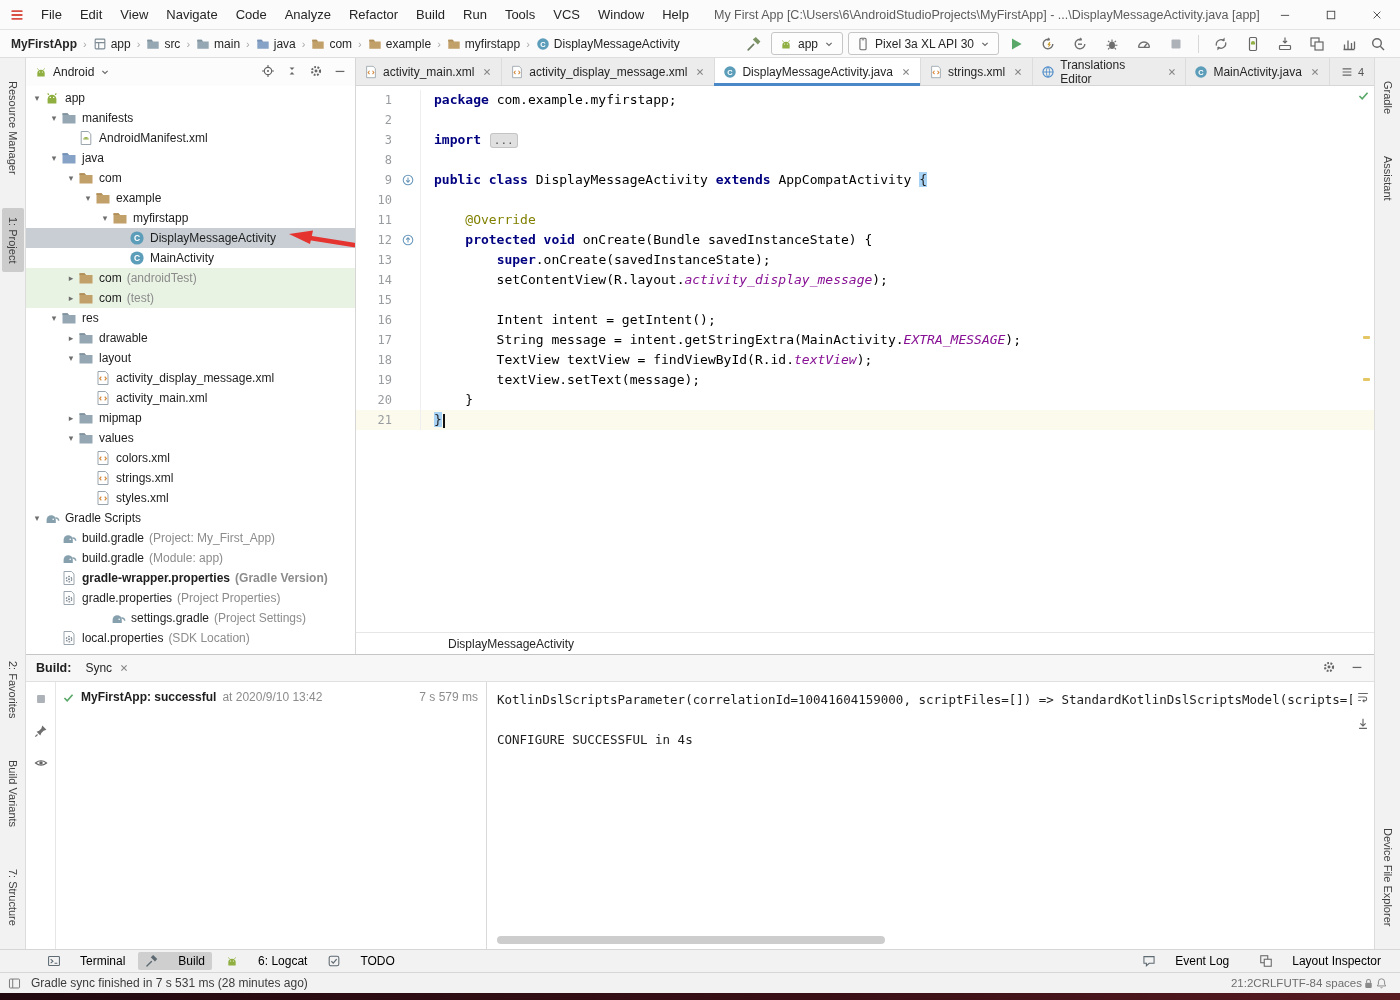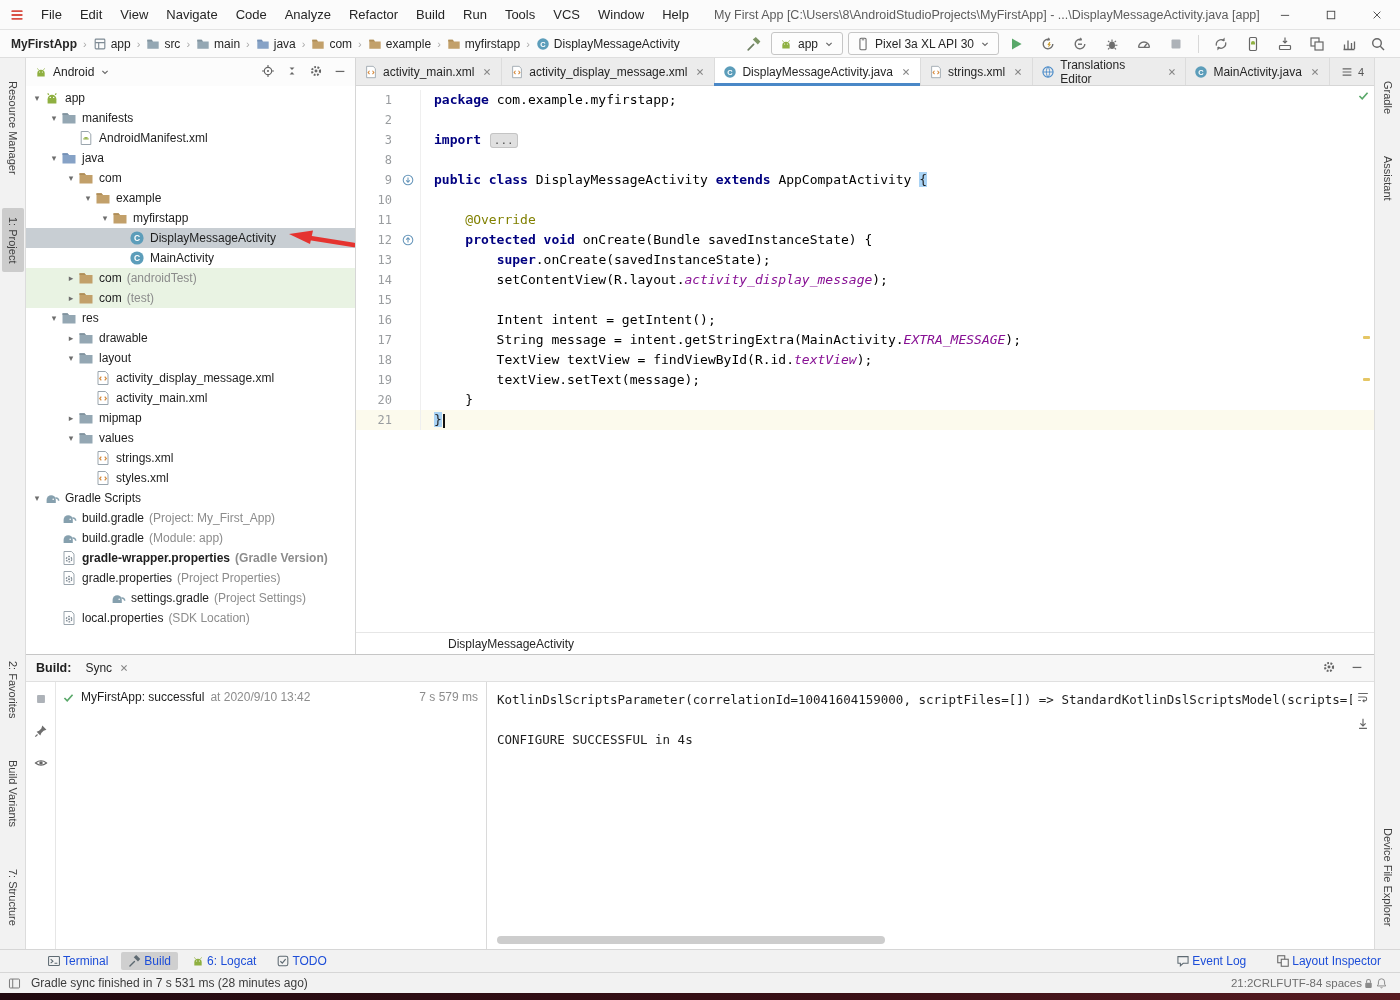--- a/index.html
+++ b/index.html
@@ -71,30 +71,30 @@
 .crumb-bar{height:22px;flex:0 0 auto;border-top:1px solid #E6E6E6;display:flex;align-items:center;padding-left:92px;font-size:12px;color:#262626;background:#FFF}
 .build-panel{flex:1 1 auto;display:flex;flex-direction:column;border-top:1px solid #C6C6C6;background:#FFF;min-height:0}
 .build-header{height:27px;flex:0 0 auto;display:flex;align-items:center;gap:14px;padding:0 10px;background:#F7F7F7;border-bottom:1px solid #E0E0E0}
 .build-label{font-weight:bold;font-size:12.5px}
 .build-tab{display:flex;align-items:center;gap:6px;font-size:12px;color:#262626}
 .build-header-right{margin-left:auto;display:flex;align-items:center;gap:14px}
 .build-body{flex:1 1 auto;display:flex;min-height:0;position:relative}
 .build-strip{width:30px;flex:0 0 auto;border-right:1px solid #E6E6E6;display:flex;flex-direction:column;align-items:center;gap:15px;padding-top:10px}
 .build-left{width:430px;flex:0 0 auto;padding:8px 8px 0 6px}
 .build-status{display:flex;align-items:center;gap:6px;font-size:12px}
-.bs-title{font-weight:normal}
+.bs-title{font-weight:bold}
 .bs-time{color:#8C8C8C}
 .bs-dur{color:#8C8C8C;margin-left:auto}
 .build-console{flex:1 1 auto;border-left:1px solid #DADADA;padding:8px 0 0 10px;font-family:"DejaVu Sans Mono","Liberation Mono",monospace;font-size:12.5px;position:relative;overflow:hidden;white-space:nowrap}
 .console-line{height:20px;line-height:20px}
 .console-strip{width:22px;flex:0 0 auto;display:flex;flex-direction:column;align-items:center;gap:10px;padding-top:8px}
 .h-scrollbar{position:absolute;bottom:5px;left:10px;width:388px;height:8px;background:#CDCDCD;border-radius:4px}
 .tool-tabs{height:23px;flex:0 0 auto;background:#F2F2F2;border-top:1px solid #D6D6D6;display:flex;align-items:center;padding:0 12px 0 40px}
 .tt-left{display:flex;align-items:center;gap:6px}
-.tool-tab{display:flex;align-items:center;gap:2px;padding:2px 7px;font-size:12px;color:#1d4ed8;border-radius:2px}
+.tool-tab{display:flex;align-items:center;gap:19px;padding:2px 7px;font-size:12px;color:#000000;border-radius:2px}
 .tool-tab.selected{background:#CFCFCF}
 .tool-tabs-right{margin-left:auto;display:flex;align-items:center;gap:16px}
 .statusbar{height:21px;flex:0 0 auto;background:#F2F2F2;border-top:1px solid #D6D6D6;display:flex;align-items:center;gap:10px;padding:0 12px 0 8px}
 .sb-msg{font-size:12px;color:#3C3C3C}
 .sb-right{margin-left:auto;display:flex;align-items:center;color:#6F6F6F;font-size:11.5px}
 .sb-icon{display:inline-flex}
 </style>
 </head>
 <body>
 
@@ -116,21 +116,21 @@
         <span class="menu-item">Code</span>
         <span class="menu-item">Analyze</span>
         <span class="menu-item">Refactor</span>
         <span class="menu-item">Build</span>
         <span class="menu-item">Run</span>
         <span class="menu-item">Tools</span>
         <span class="menu-item">VCS</span>
         <span class="menu-item">Window</span>
         <span class="menu-item">Help</span>
       </div>
-    <div class="win-title">My First App [C:\Users\8\AndroidStudioProjects\MyFirstApp] - ...\DisplayMessageActivity.java [app]</div>
+    <div class="win-title">My First App [C:\Users\6\AndroidStudioProjects\MyFirstApp] - ...\DisplayMessageActivity.java [app]</div>
     <div class="win-controls">
         <span class="win-btn">
           <span class="icon s12">
             <svg viewBox="0 0 16 16">
               <path d="M2.5 8.5h11" stroke="#444" stroke-width="1.2"></path>
             </svg>
           </span>
         </span>
         <span class="win-btn">
           <span class="icon s12">
@@ -630,20 +630,30 @@
                 <span>values</span>
               </div>
               <div class="tree-row" style="padding-left: 55px;">
                 <span class="chev"></span>
                 <span class="icon s16">
                   <svg viewBox="0 0 16 16">
                     <path d="M3 1.5h7.4L13 4.1v10.4H3z" fill="#FFF" stroke="#9AA5AD" stroke-width="1"></path>
                     <path d="M6.3 6.6 4.7 8.5l1.6 1.9M9.7 6.6l1.6 1.9-1.6 1.9" stroke="#D78A3C" stroke-width="1.2" fill="none"></path>
                   </svg>
                 </span>
+                <span>colors.xml</span>
+              </div>
+              <div class="tree-row" style="padding-left: 55px;">
+                <span class="chev"></span>
+                <span class="icon s16">
+                  <svg viewBox="0 0 16 16">
+                    <path d="M3 1.5h7.4L13 4.1v10.4H3z" fill="#FFF" stroke="#9AA5AD" stroke-width="1"></path>
+                    <path d="M6.3 6.6 4.7 8.5l1.6 1.9M9.7 6.6l1.6 1.9-1.6 1.9" stroke="#D78A3C" stroke-width="1.2" fill="none"></path>
+                  </svg>
+                </span>
                 <span>strings.xml</span>
               </div>
               <div class="tree-row" style="padding-left: 55px;">
                 <span class="chev"></span>
                 <span class="icon s16">
                   <svg viewBox="0 0 16 16">
                     <path d="M3 1.5h7.4L13 4.1v10.4H3z" fill="#FFF" stroke="#9AA5AD" stroke-width="1"></path>
                     <path d="M6.3 6.6 4.7 8.5l1.6 1.9M9.7 6.6l1.6 1.9-1.6 1.9" stroke="#D78A3C" stroke-width="1.2" fill="none"></path>
                   </svg>
                 </span>

